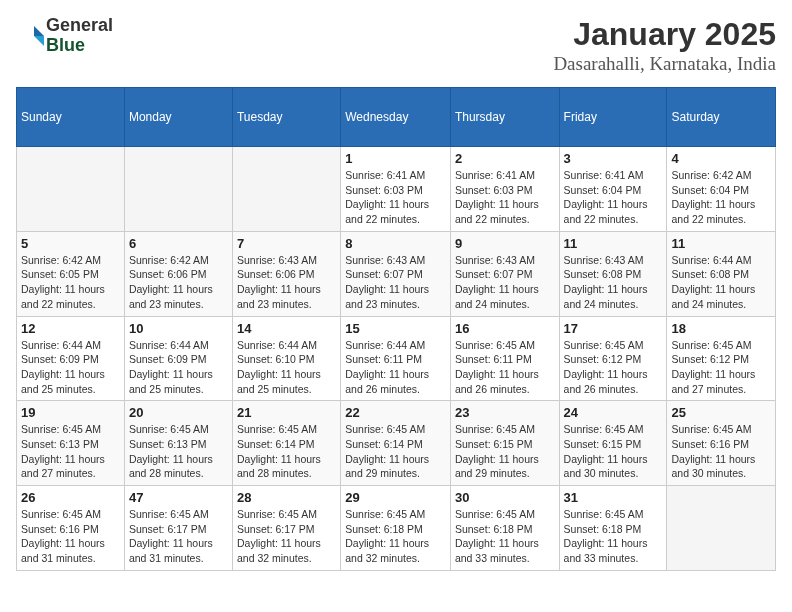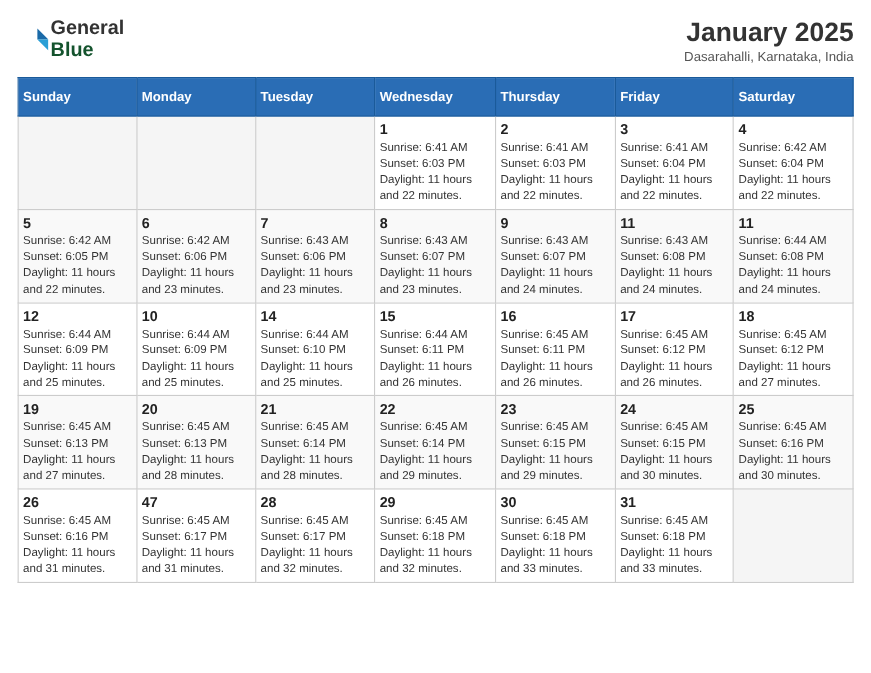--- a/index.html
+++ b/index.html
@@ -38,40 +38,41 @@
     }
     .logo-icon {
       width: 28px;
       height: 28px;
       margin-right: 2px;
     }
     .title-block {
       text-align: right;
     }
     .month-title {
-      font-size: 24px;
+      font-size: 32px;
       font-weight: bold;
       color: #333;
     }
     .location-title {
-      font-size: 12px;
+      font-size: 19px;
       color: #555;
+      font-family: Liberation Serif, serif;
     }
     .calendar-table {
       width: 100%;
       border-collapse: collapse;
       font-size: 11px;
     }
     .calendar-table th {
       background-color: #2a6db5;
       color: #fff;
       text-align: left;
-      padding: 10px 4px;
+      padding: 22px 4px;
       font-size: 12px;
-      font-weight: bold;
+      font-weight: normal;
       border: 1px solid #1a5a9a;
     }
     .calendar-table td {
       vertical-align: top;
       border: 1px solid #ccc;
       padding: 4px;
       height: 80px;
       width: 113px;
       background: #fff;
     }

